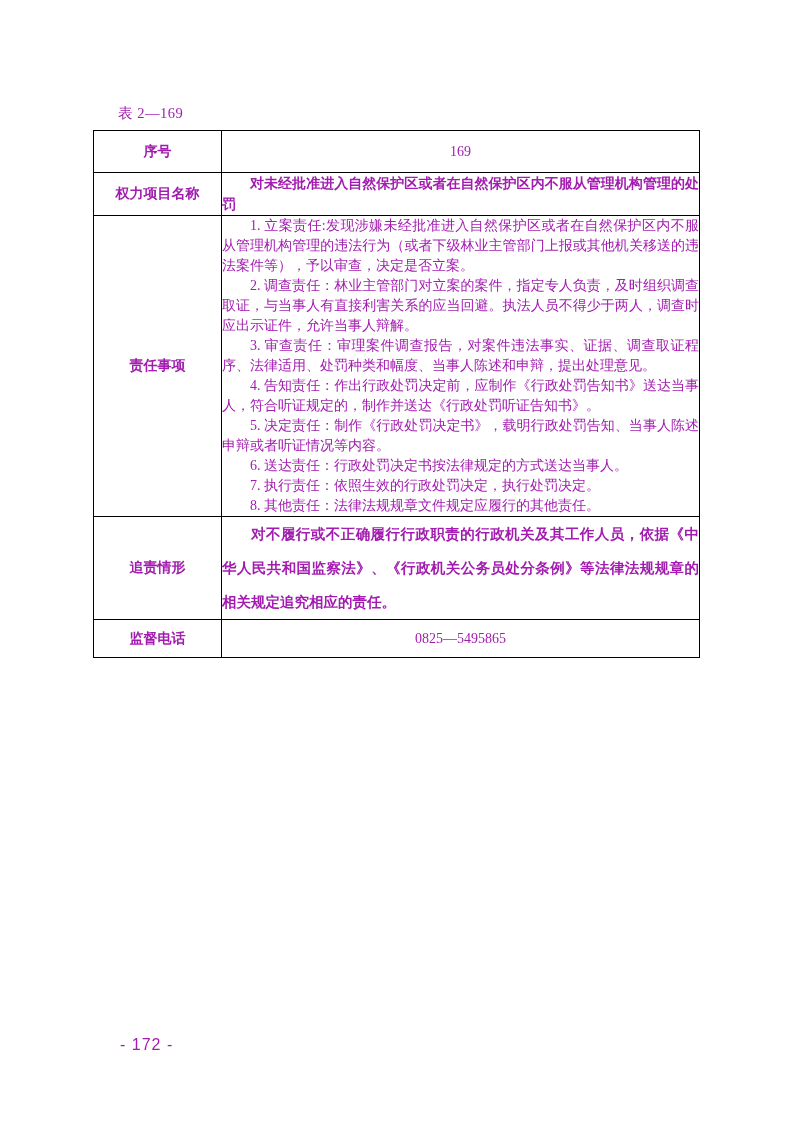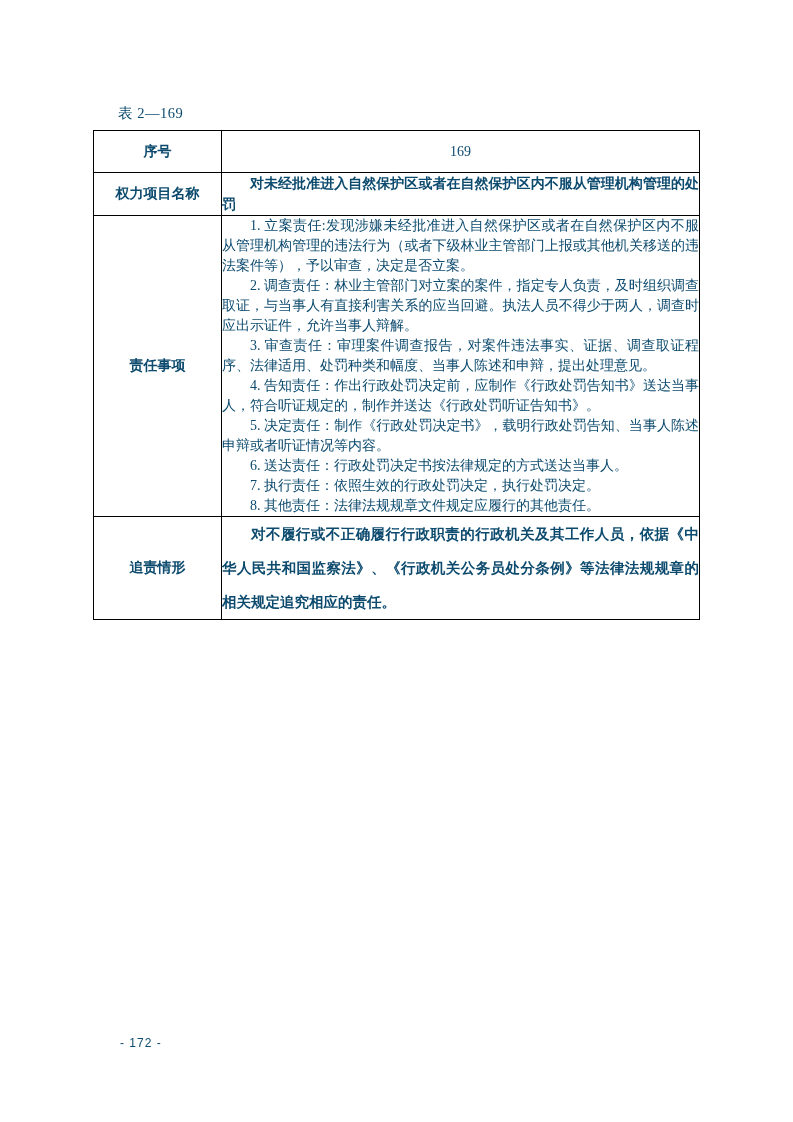--- a/index.html
+++ b/index.html
@@ -3,21 +3,21 @@
 <meta charset="utf-8">
 <style>
   * { box-sizing: border-box; }
   html, body { margin: 0; padding: 0; background: #e8e8e8; }
   .page {
     position: relative;
     width: 793px;
     height: 1122px;
     margin: 0 auto;
     background: #ffffff;
-    color: #0c4a6e;
+    color: #a21caf;
     font-family: "Liberation Serif", "DejaVu Serif", serif;
     overflow: hidden;
   }
   .caption {
     position: absolute;
     left: 118px;
     top: 104px;
     font-size: 14.5px;
     letter-spacing: 0.5px;
   }
@@ -79,21 +79,21 @@
   .row-quanlileixing{ height: 35px; }
   .row-mingcheng    { height: 42px; }
   .row-zhuti        { height: 41px; }
   .row-shixiang     { height: 301px; }
   .row-zhuize       { height: 103px; }
   .row-dianhua      { height: 38px; }
   .footer {
     position: absolute;
     left: 120px;
     top: 1036px;
-    font-size: 12px;
+    font-size: 16px;
     font-family: "Liberation Sans", "DejaVu Sans", sans-serif;
     letter-spacing: 1px;
   }
 </style>
 </head>
 <body>
 
 <div class="page">
 
   <div class="caption">表 2—169</div>
@@ -122,18 +122,22 @@
         <p>7. 执行责任：依照生效的行政处罚决定，执行处罚决定。</p>
         <p>8. 其他责任：法律法规规章文件规定应履行的其他责任。</p>
       </td>
     </tr>
     <tr class="row-zhuize">
       <td class="label-cell">追责情形</td>
       <td class="value-cell accountability-cell">
         <div>对不履行或不正确履行行政职责的行政机关及其工作人员，依据《中华人民共和国监察法》、《行政机关公务员处分条例》等法律法规规章的相关规定追究相应的责任。</div>
       </td>
     </tr>
+    <tr class="row-dianhua">
+      <td class="label-cell">监督电话</td>
+      <td class="value-cell value-center">0825—5495865</td>
+    </tr>
   </tbody>
     </table>
 
   <div class="footer">- 172 -</div>
 
 </div>
 
 </body></html>

